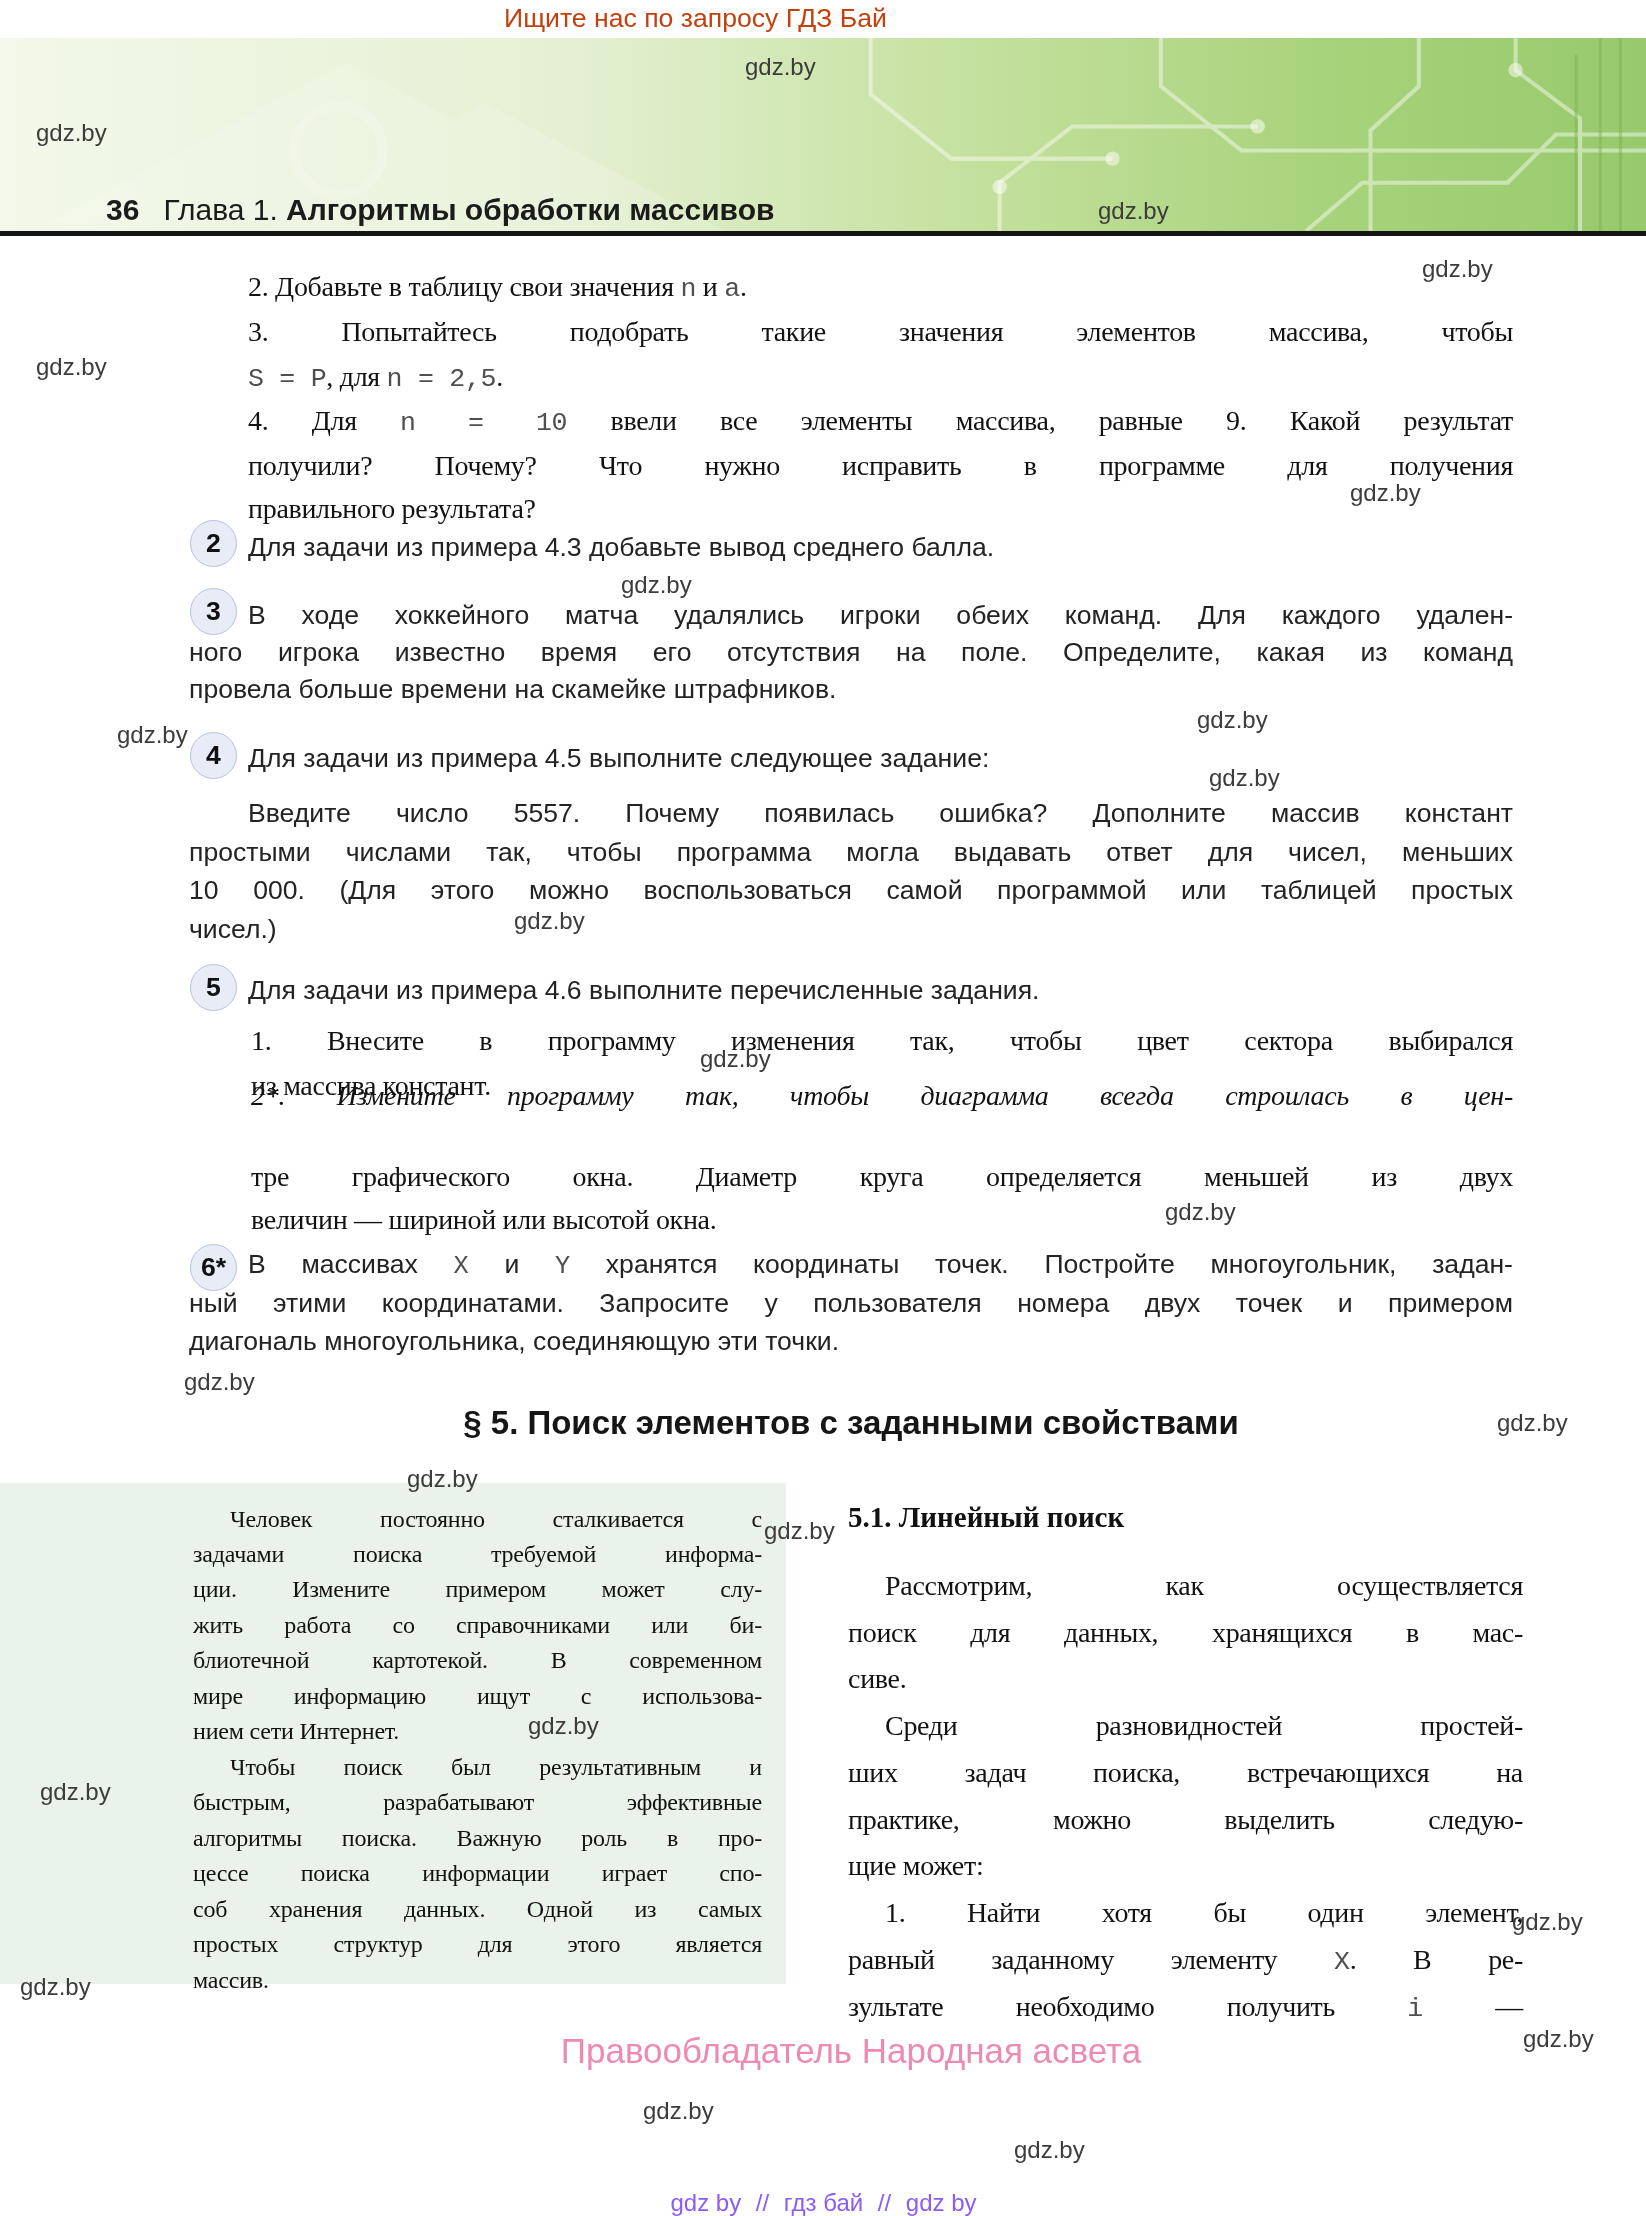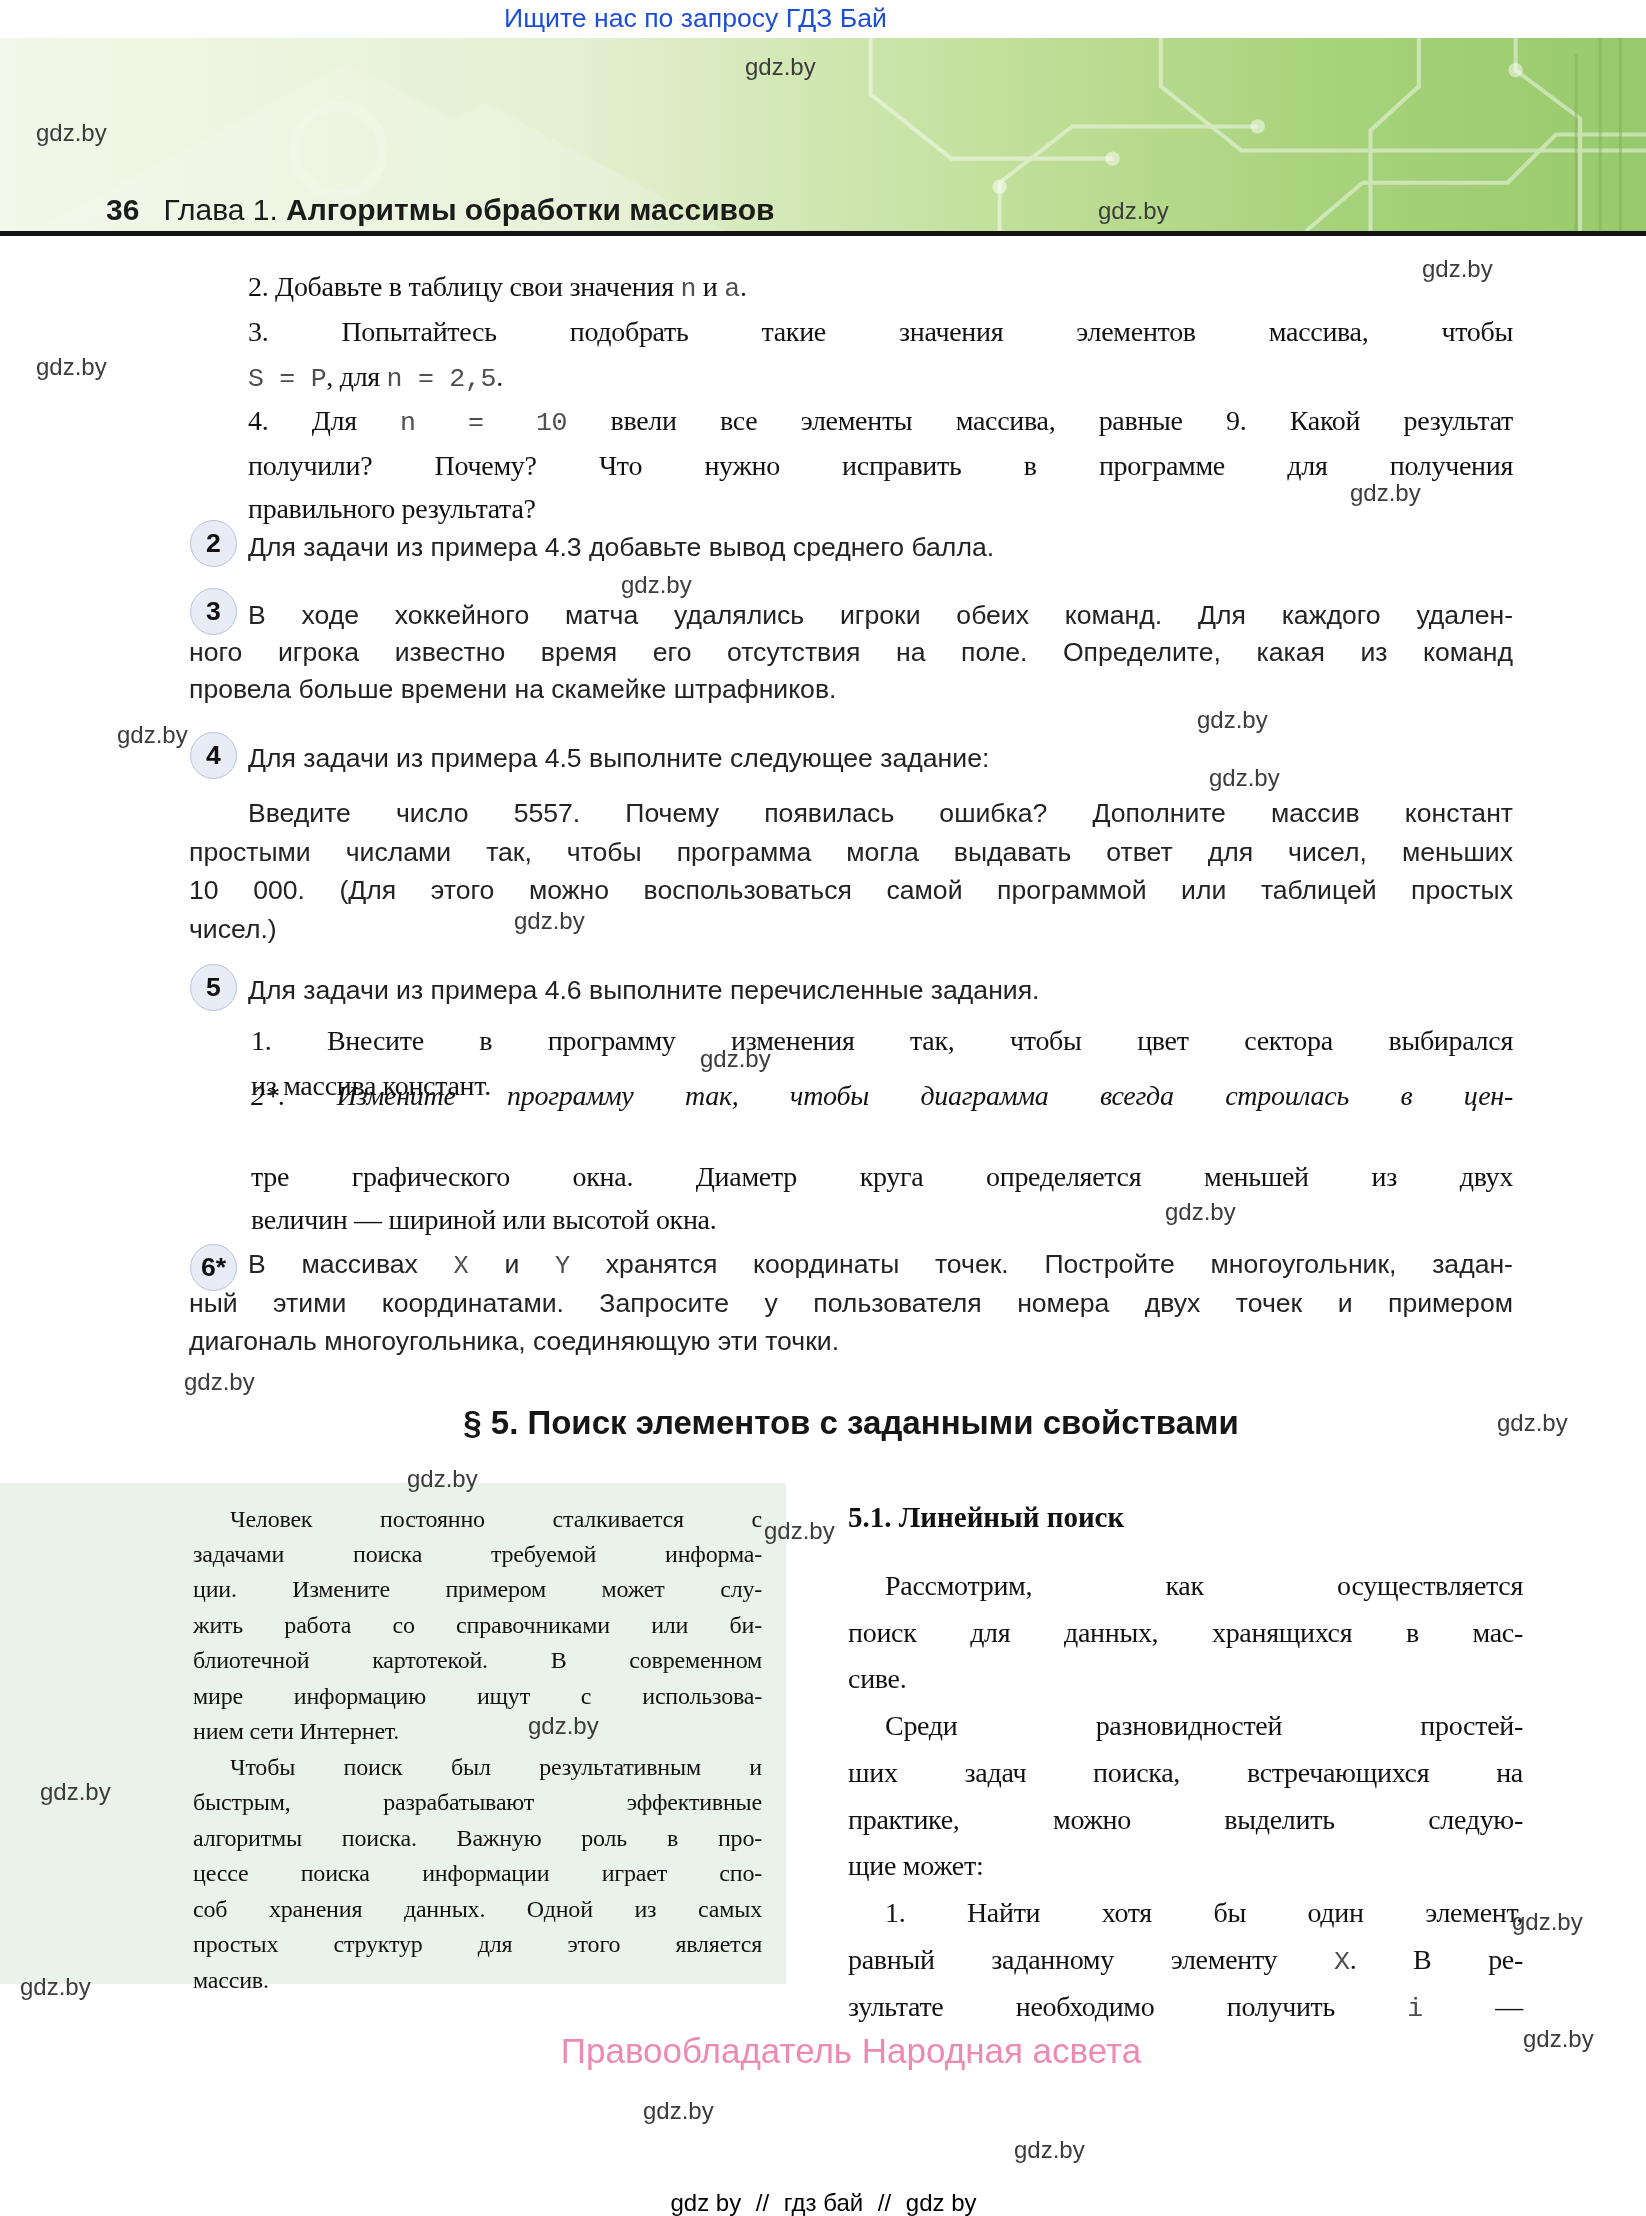--- a/index.html
+++ b/index.html
@@ -1,20 +1,20 @@
 <!DOCTYPE html>
 <html style="font-size:13px"><head>
 <meta charset="utf-8">
 <style>
   html,body{margin:0;padding:0;background:#ffffff;}
   .page{position:relative;width:1647px;height:2216px;background:#ffffff;overflow:hidden;
         font-family:"Liberation Sans","DejaVu Sans",sans-serif;}
   
   .promo{position:absolute;left:0;top:3.2px;width:1391px;text-align:center;
-         font-size:26.6px;color:#1d4ed8;}
+         font-size:26.6px;color:#c2410c;}
   
   .banner{position:absolute;left:0;top:38px;width:1647px;height:193px;overflow:hidden;}
   .banner svg{display:block;}
   .rule{position:absolute;left:0;top:231px;width:1647px;height:4.8px;background:#141414;}
   .hdr{position:absolute;left:106px;top:193px;font-size:30px;color:#1b1b1b;white-space:nowrap;}
   .hdr .num{font-weight:bold;margin-right:24px;}
   .hdr .bold{font-weight:bold;}
   
   .wm{position:absolute;font-size:24px;color:#3c3c3c;white-space:nowrap;}
   
@@ -29,21 +29,21 @@
          font-weight:bold;font-size:26.6px;color:#101010;box-sizing:border-box;}
   .heading-sec{position:absolute;left:189px;top:1404px;width:1324px;text-align:center;
                font-weight:bold;font-size:33px;color:#161616;}
   .green-panel{position:absolute;left:0;top:1483px;width:786px;height:501px;background:#e9f3e9;}
   .sub-hd{position:absolute;font-family:"Liberation Serif","DejaVu Serif",serif;
           font-weight:bold;font-size:29px;color:#111111;white-space:nowrap;}
   .ind{text-indent:37px;}
   .footer-pink{position:absolute;left:189px;top:2031px;width:1324px;text-align:center;
                font-size:35px;color:#ec8ab3;}
   .footer-links{position:absolute;left:0;top:2189px;width:1647px;text-align:center;
-                font-size:24px;color:#000000;}
+                font-size:24px;color:#8b5cf6;}
   .footer-links .lk{margin:0 8px;cursor:pointer;}
 </style>
 </head>
 <body>
 
 <div class="page">
 
   <div class="promo">Ищите нас по запросу ГДЗ Бай</div>
 
   <div class="banner">

